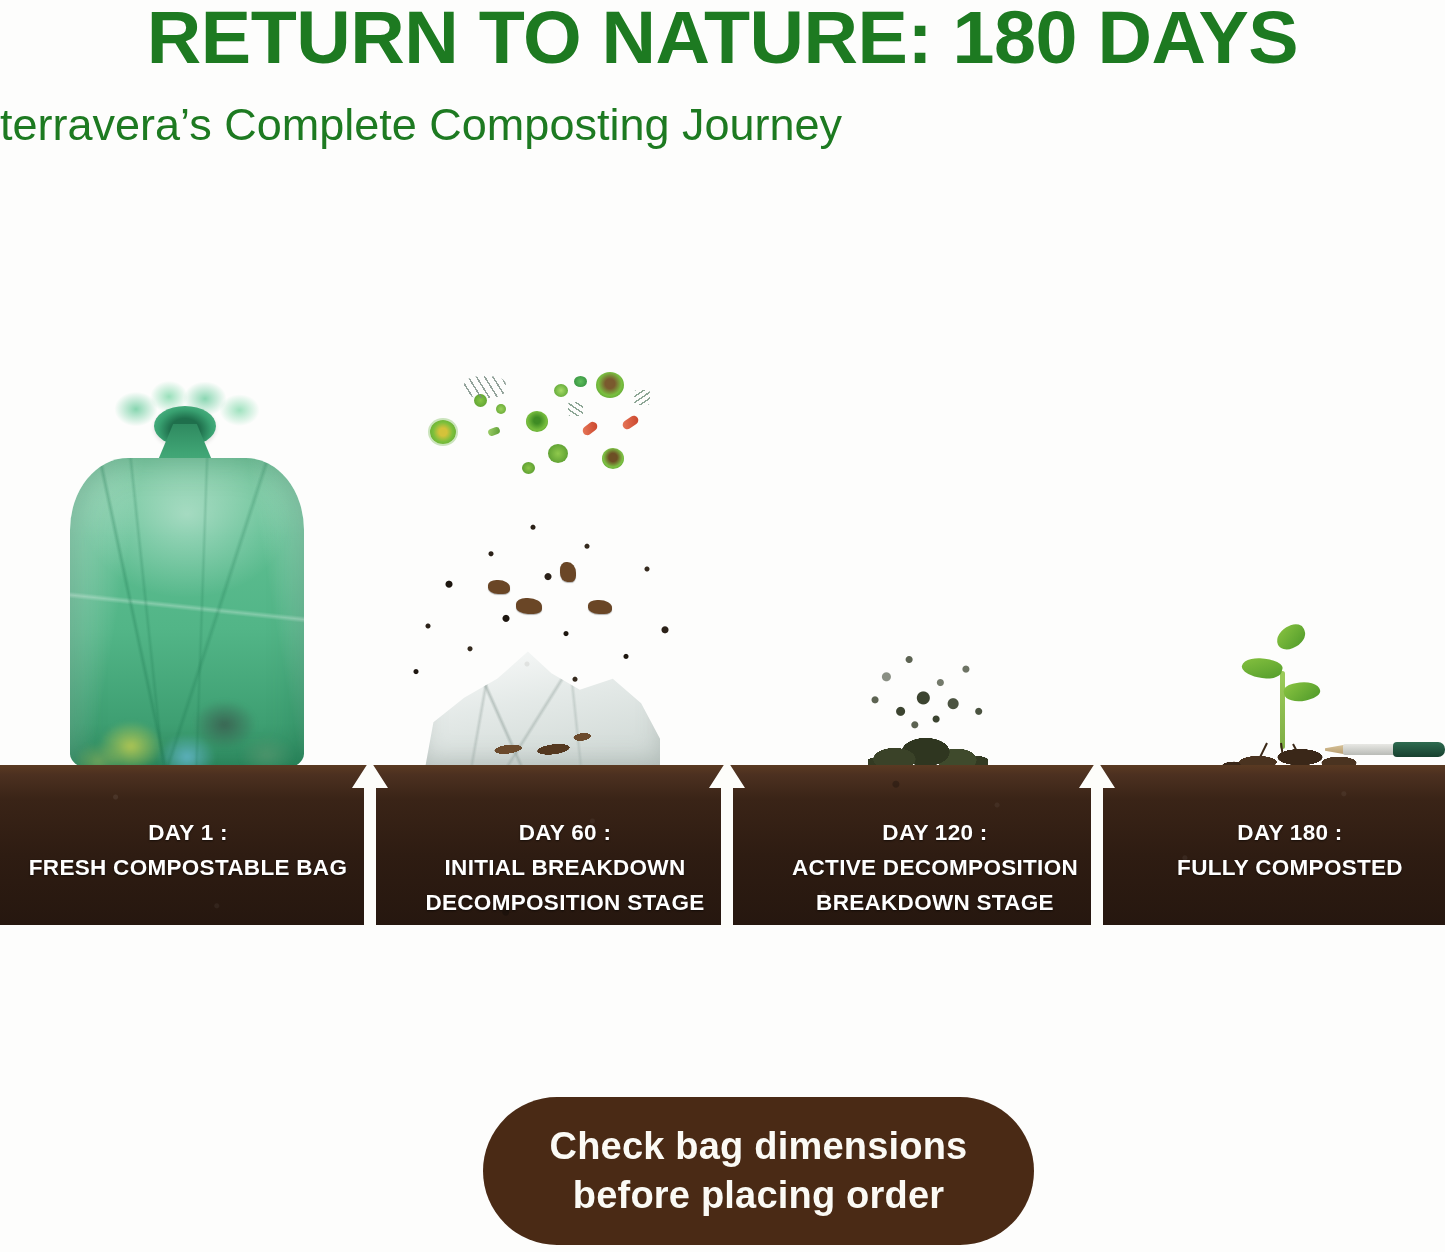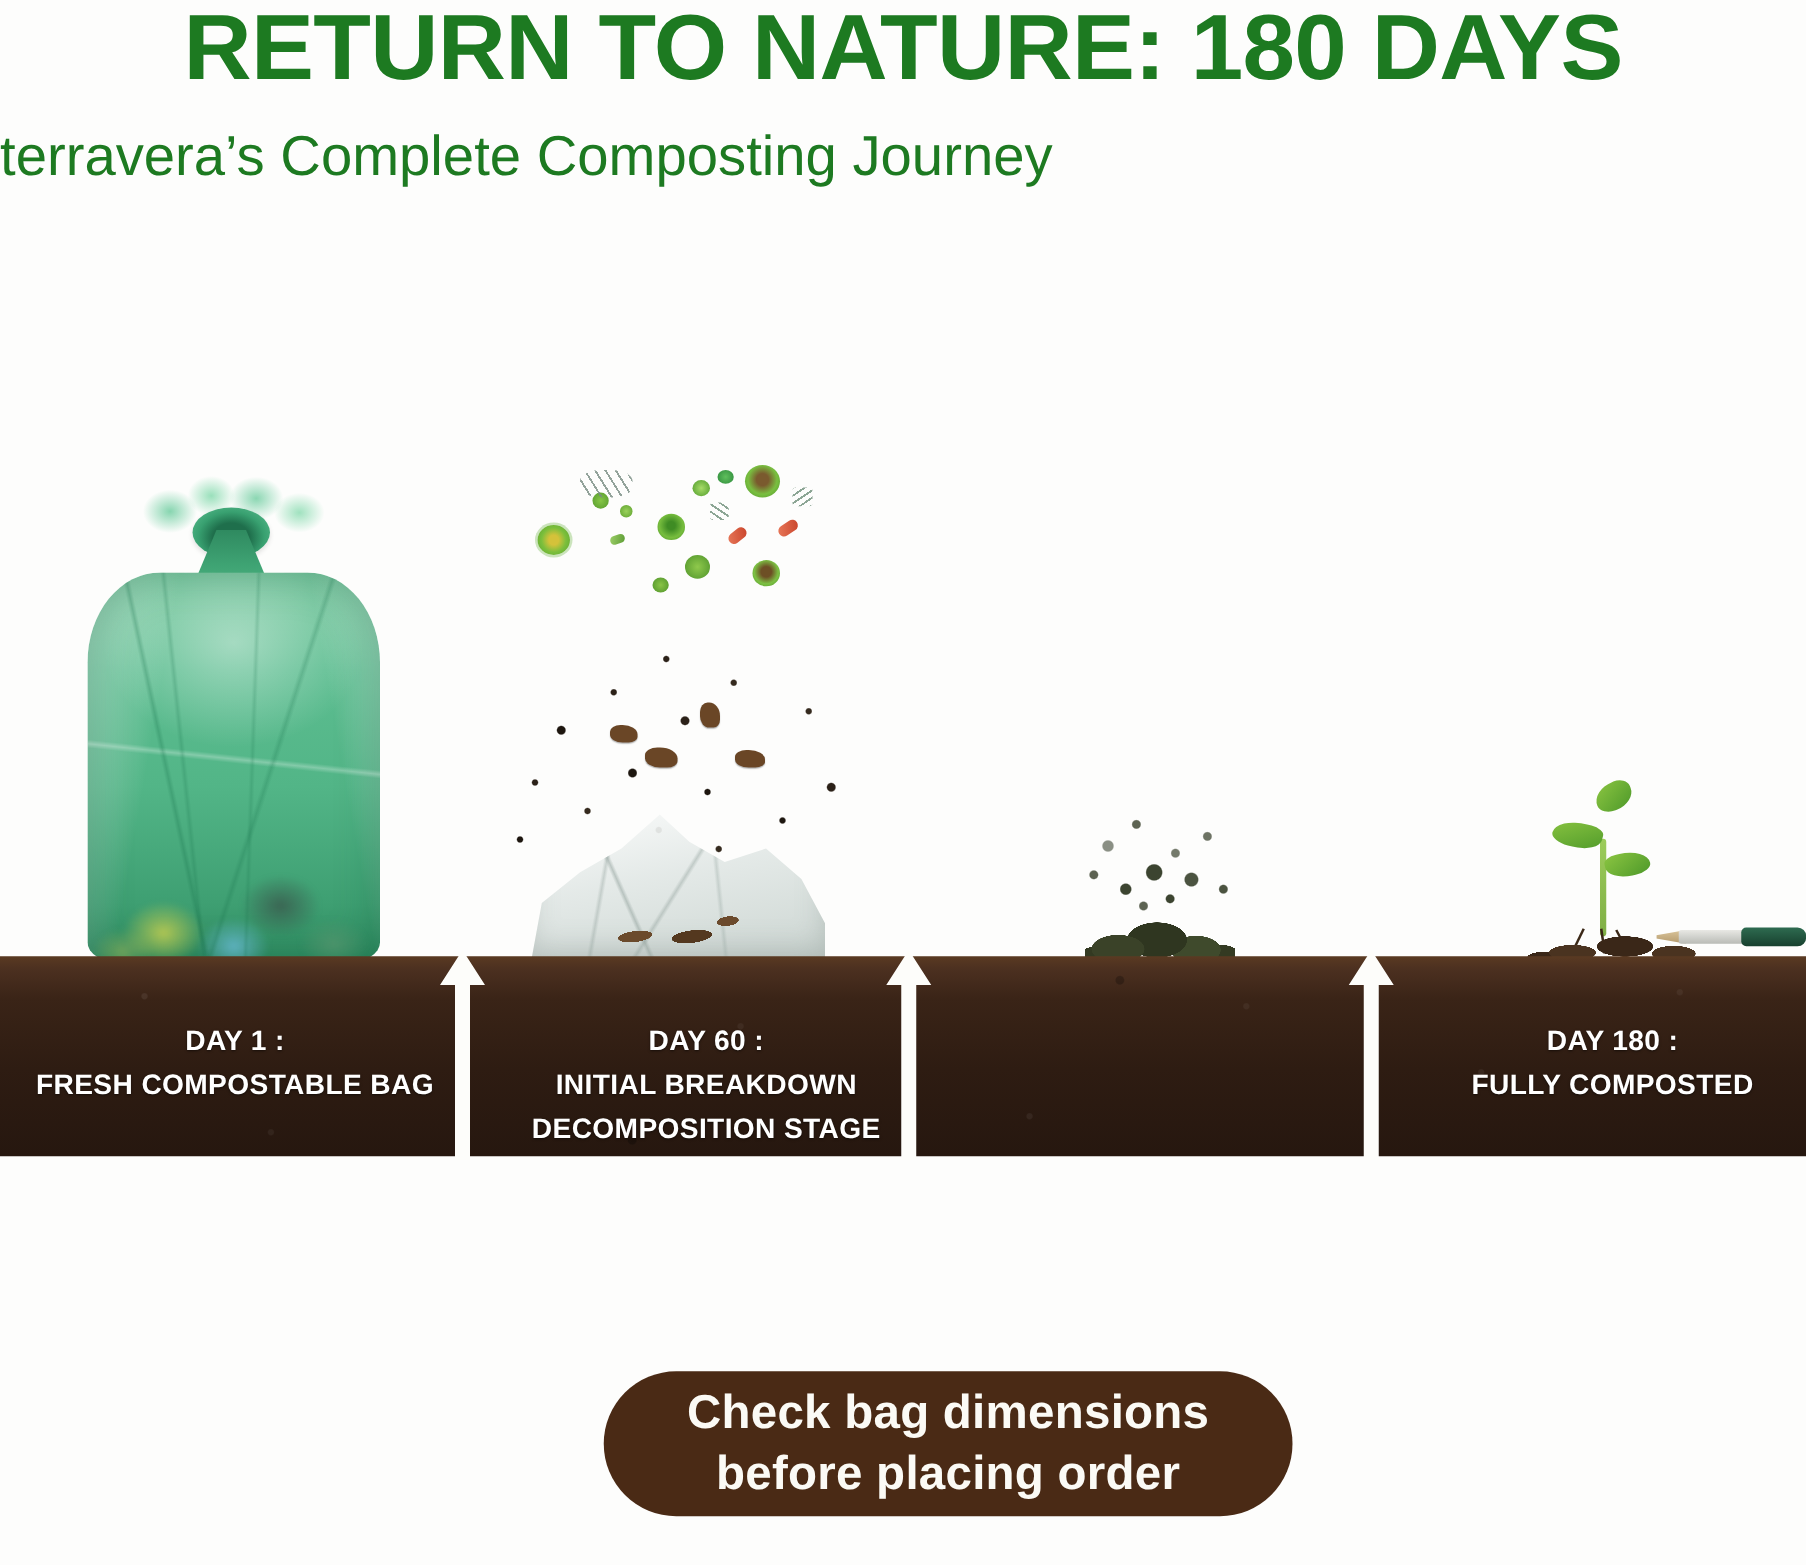--- a/index.html
+++ b/index.html
@@ -84,21 +84,21 @@
     font-weight:700;
     letter-spacing:.3px;
     text-shadow:0 1px 2px rgba(0,0,0,.55);
     white-space:nowrap;
   }
   .caption .ln{display:block;}
 
   
   .cta{
     position:absolute;left:483px;top:1097px;
-    width:551px;height:116px;
+    width:551px;height:148px;
     border-radius:76px;
     background:#4a2a15;
     color:#fbfaf5;
     display:flex;flex-direction:column;
     align-items:center;justify-content:center;
     font-size:38px;line-height:49px;font-weight:700;
     letter-spacing:.2px;
     border:none;cursor:pointer;
     box-sizing:border-box;
     font-family:"Liberation Sans", sans-serif;
@@ -364,20 +364,25 @@
     <span class="ln">DAY 1 :</span>
     <span class="ln">FRESH COMPOSTABLE BAG</span>
   </div>
 
   <div class="caption" style="left:400px;top:815px;width:330px;">
     <span class="ln">DAY 60 :</span>
     <span class="ln">INITIAL BREAKDOWN</span>
     <span class="ln">DECOMPOSITION STAGE</span>
   </div>
 
+  <div class="caption" style="left:770px;top:815px;width:330px;">
+    <span class="ln">DAY 120 :</span>
+    <span class="ln">ACTIVE DECOMPOSITION</span>
+    <span class="ln">BREAKDOWN STAGE</span>
+  </div>
 
   <div class="caption" style="left:1140px;top:815px;width:300px;">
     <span class="ln">DAY 180 :</span>
     <span class="ln">FULLY COMPOSTED</span>
   </div>
 
   <button class="cta">
     <span>Check bag dimensions</span>
     <span>before placing order</span>
   </button>

